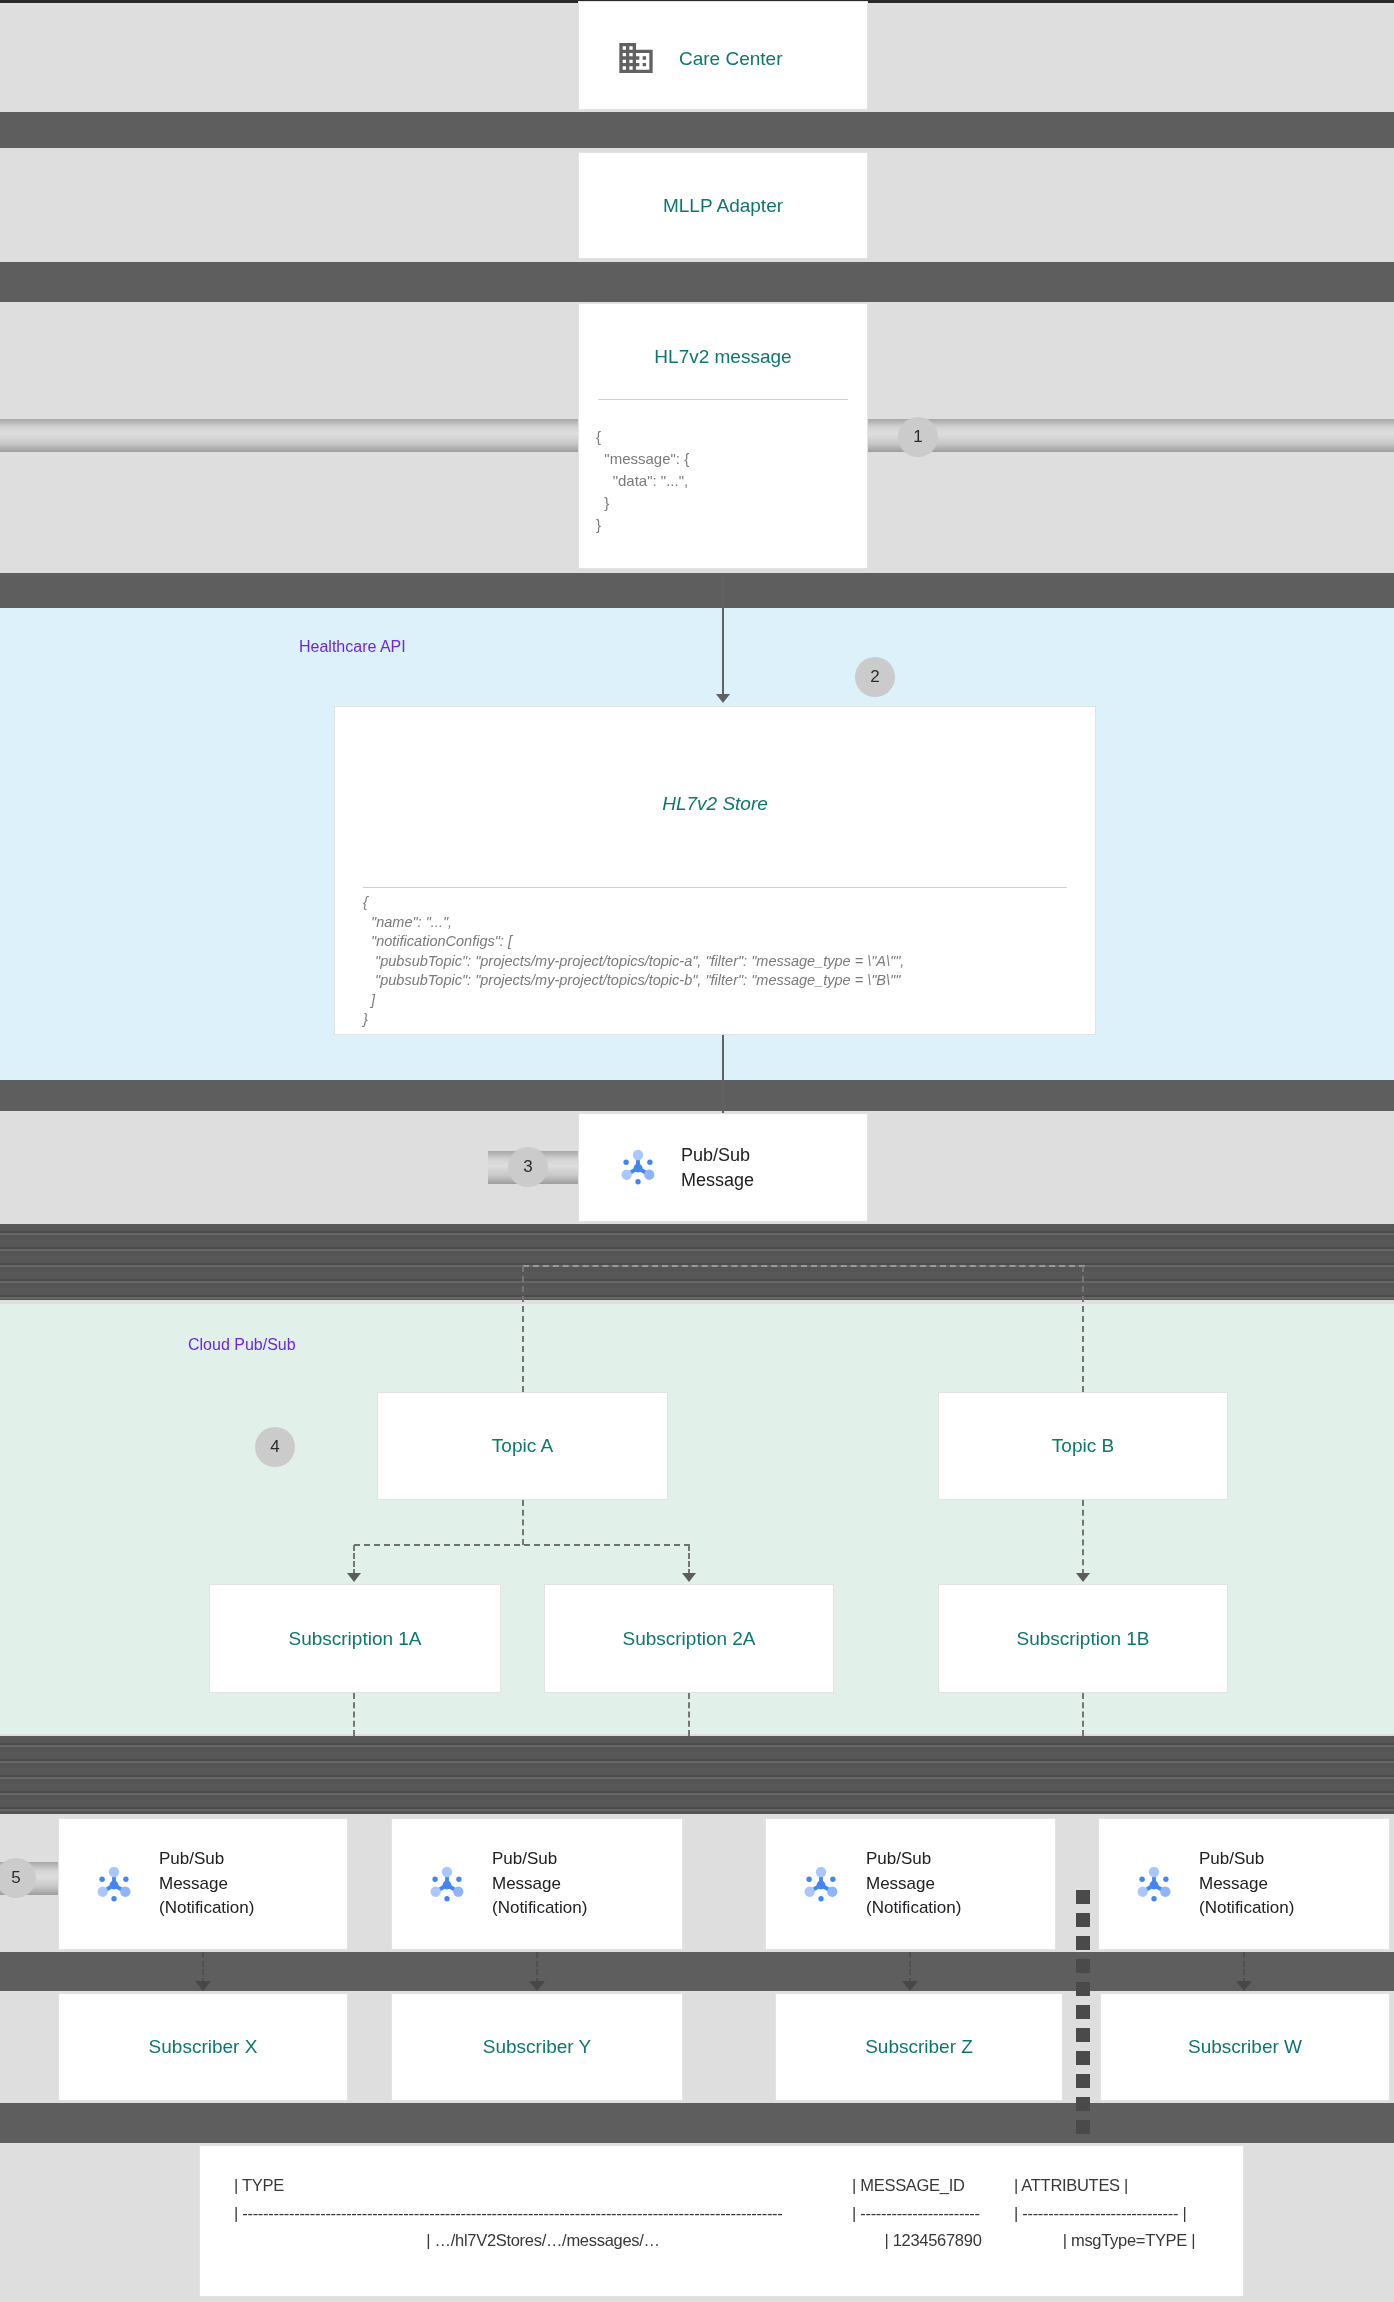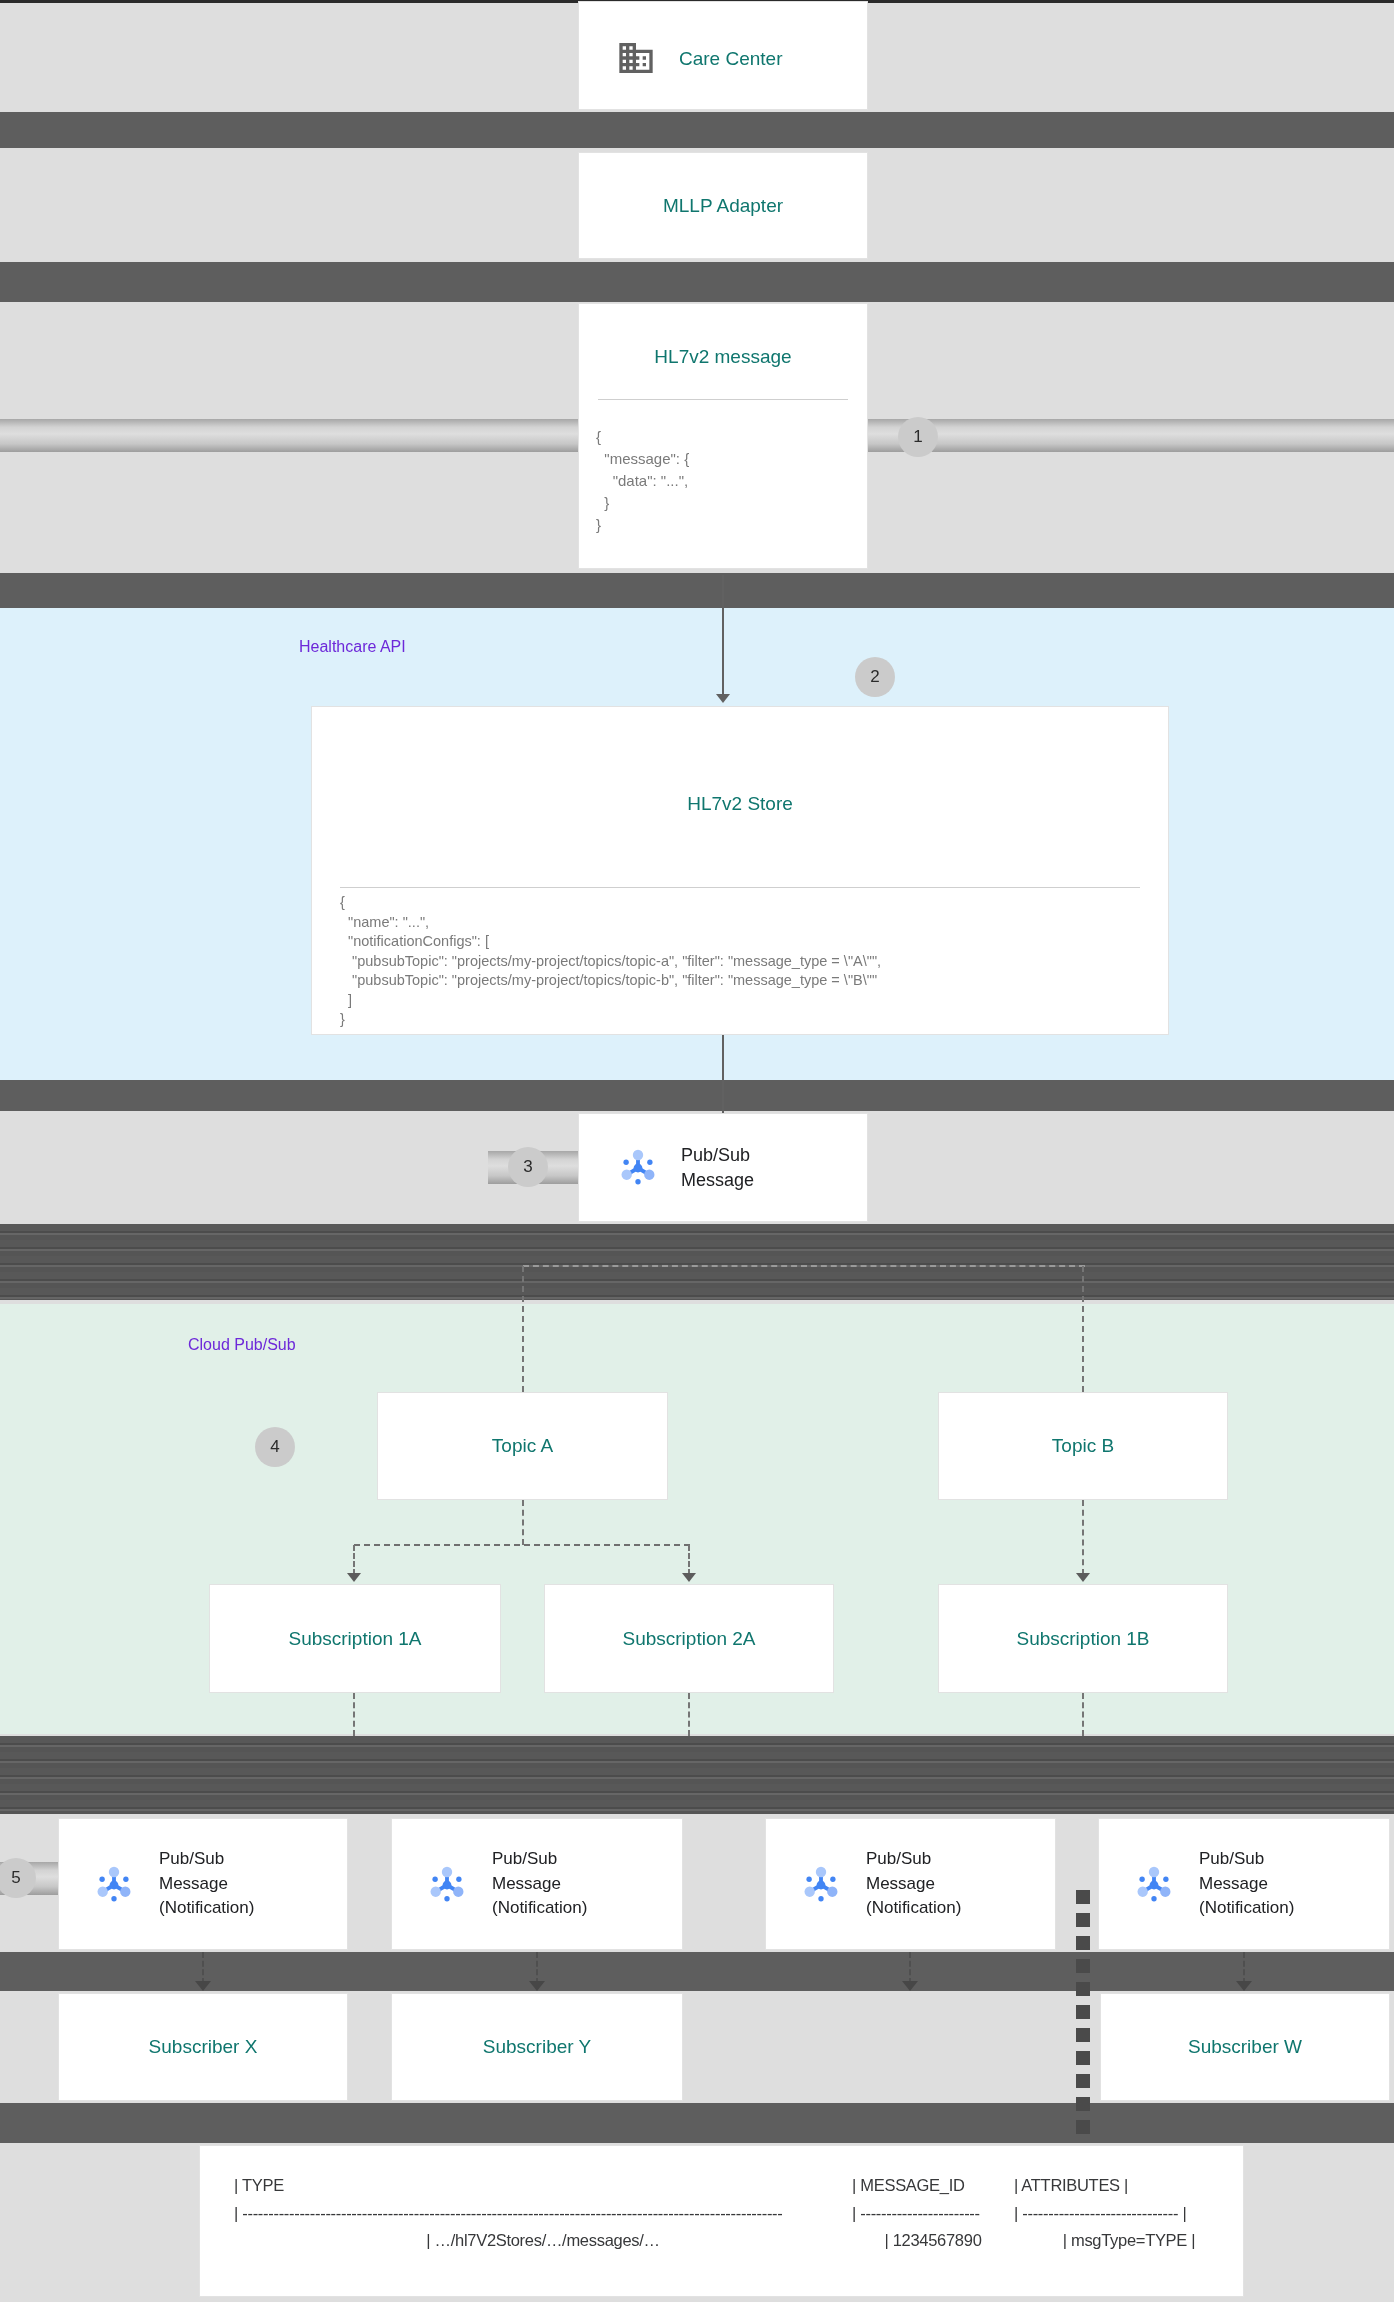--- a/index.html
+++ b/index.html
@@ -133,21 +133,21 @@
   <div class="node" style="left:578px;top:303px;width:290px;height:266px;z-index:5;">
     <div class="box-title abs" style="left:0;right:0;top:42px;text-align:center;">HL7v2 message</div>
     <div class="divider" style="left:19px;right:19px;top:95px;"></div>
     <div class="code" style="left:17px;top:122px;font-size:15px;line-height:22px;">{
   "message": {
     "data": "...",
   }
 }</div>
   </div>
 
-  <div class="node" style="left:311px;top:706px;width:858px;height:329px;z-index:5;">
+  <div class="node" style="left:334px;top:706px;width:762px;height:329px;z-index:5;font-style:italic;">
     <div class="box-title abs" style="left:0;right:0;top:86px;text-align:center;">HL7v2 Store</div>
     <div class="divider" style="left:28px;right:28px;top:180px;"></div>
     <div class="code" style="left:28px;top:186px;font-size:14.5px;line-height:19.5px;">{
   "name": "...",
   "notificationConfigs": [
    "pubsubTopic": "projects/my-project/topics/topic-a", "filter": "message_type = \"A\"",
    "pubsubTopic": "projects/my-project/topics/topic-b", "filter": "message_type = \"B\""
   ]
 }</div>
   </div>
@@ -229,20 +229,23 @@
       <div>(Notification)</div>
     </div>
   </div>
 
   <div class="node node-center" style="left:58px;top:1993px;width:290px;height:108px;z-index:5;">
     <span class="box-title">Subscriber X</span>
   </div>
   <div class="node node-center" style="left:391px;top:1993px;width:292px;height:108px;z-index:5;">
     <span class="box-title">Subscriber Y</span>
   </div>
+  <div class="node node-center" style="left:775px;top:1993px;width:288px;height:108px;z-index:5;">
+    <span class="box-title">Subscriber Z</span>
+  </div>
   <div class="node node-center" style="left:1100px;top:1993px;width:290px;height:108px;z-index:5;">
     <span class="box-title">Subscriber W</span>
   </div>
 
   <div class="node" style="left:199px;top:2145px;width:1045px;height:152px;z-index:5;">
     <div class="tbl-row" style="left:34px;top:30px;">
       <span class="tc1">| TYPE</span>
       <span class="tc2">| MESSAGE_ID</span>
       <span class="tc3">| ATTRIBUTES |</span>
     </div>

